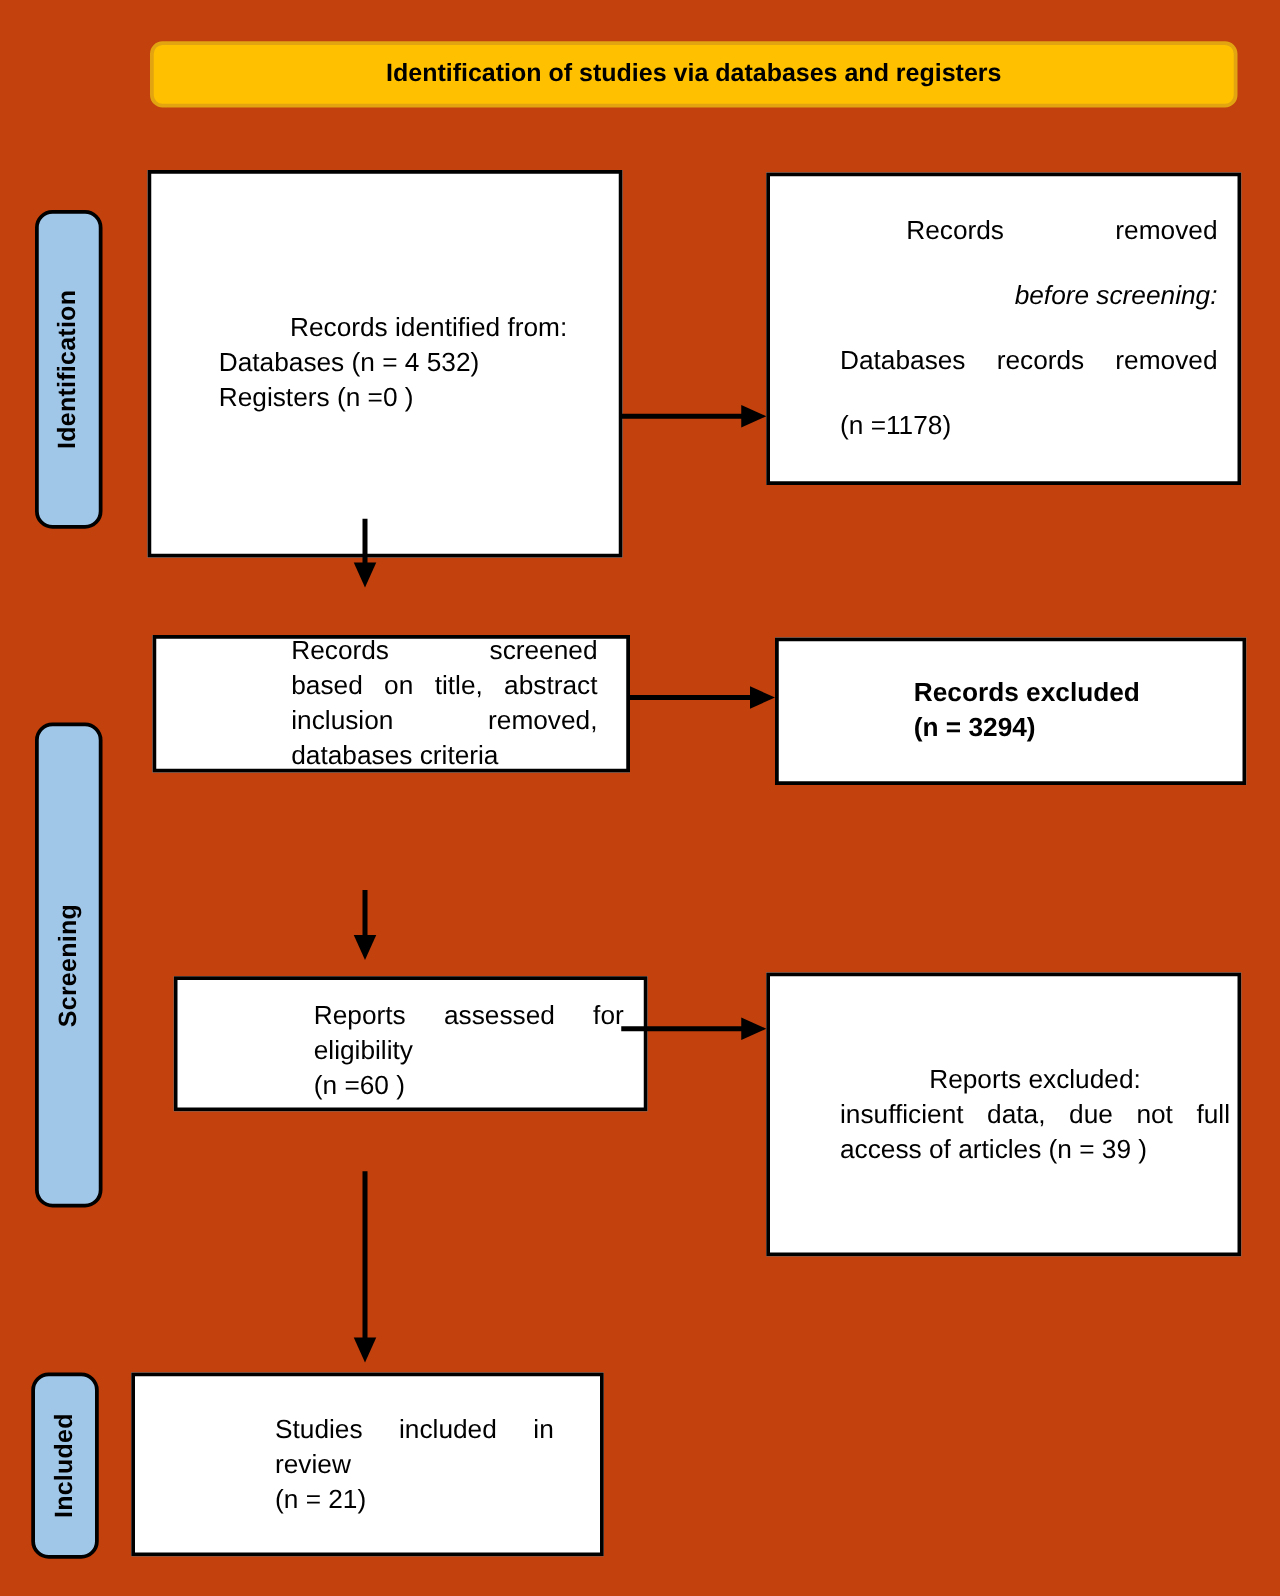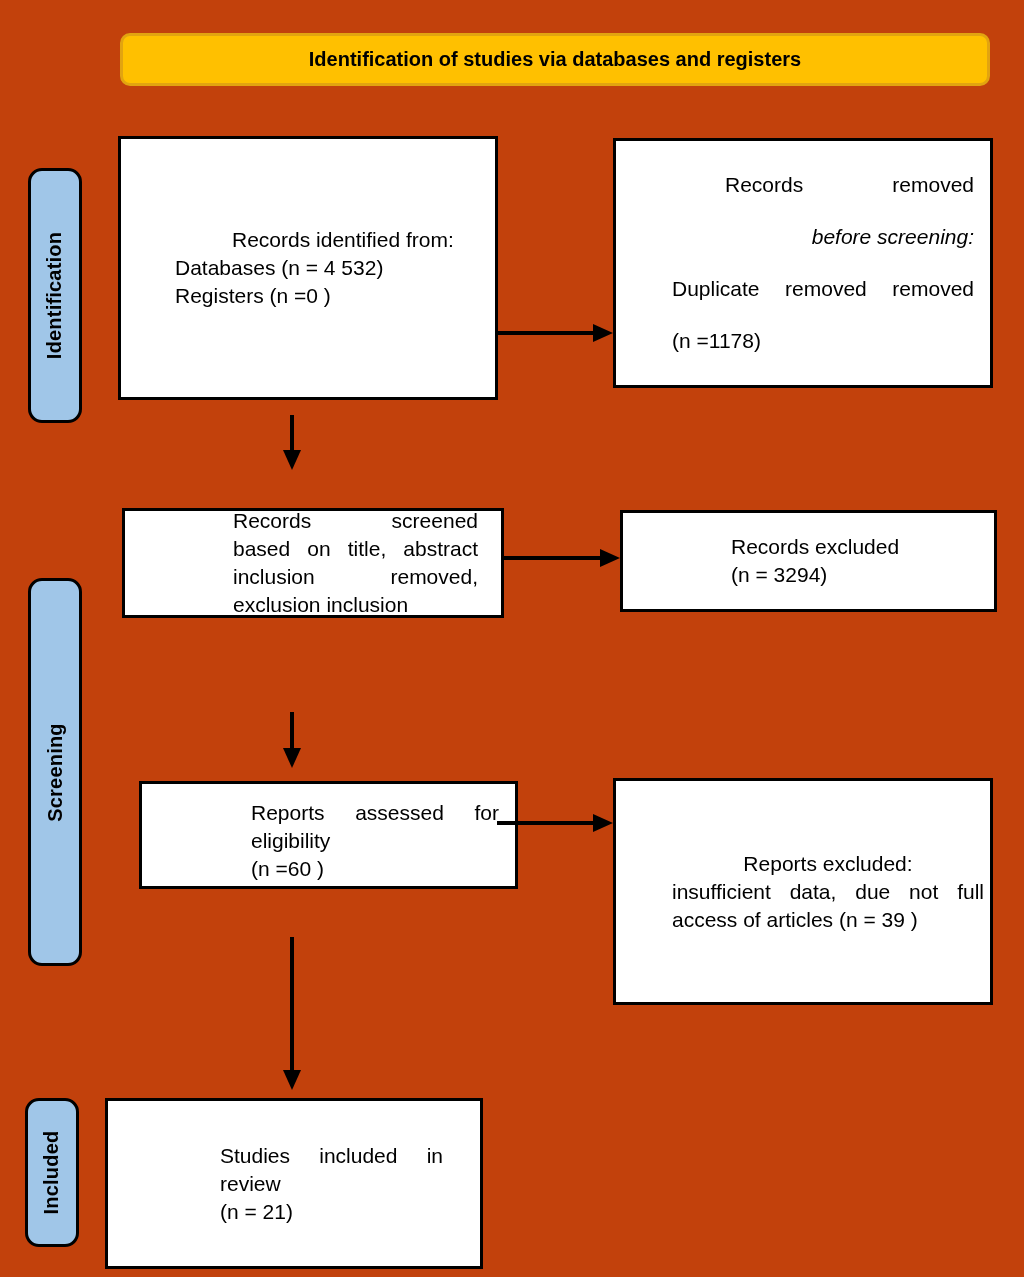--- a/index.html
+++ b/index.html
@@ -52,29 +52,29 @@
     position: absolute;
     background: #ffffff;
     border: 3px solid var(--box-border);
     display: flex; flex-direction: column; justify-content: center;
     font-size: 21px; line-height: 28px;
   }
   .box .line { display: block; width: 100%; }
   .jl { text-align: justify; text-align-last: justify; }
   .ctr { text-align: center; }
   .it  { font-style: italic; text-align: right; }
-  .b1 { left: 118px; top: 136px; width: 380px; height: 264px; padding: 0 24px 0 54px; }
+  .b1 { left: 118px; top: 136px; width: 380px; height: 310px; padding: 0 24px 0 54px; }
   .b1 .line:first-child { padding-left: 57px; }
   .b2 { left: 613px; top: 138px; width: 380px; height: 250px; padding: 0 16px 0 56px; gap: 24px; }
   .b2 .line:first-child { padding-left: 53px; }
   .b3 { left: 122px; top: 508px; width: 382px; height: 110px; padding: 0 23px 0 108px; }
-  .b4 { left: 620px; top: 510px; width: 377px; height: 102px; padding: 0 16px 0 108px; }
+  .b4 { left: 620px; top: 510px; width: 377px; height: 118px; padding: 0 16px 0 108px; font-weight: bold; }
   .b5 { left: 118px; top: 781px; width: 379px; height: 108px; padding: 12px 16px 0 109px; margin-left: 21px; }
   .b6 { left: 613px; top: 778px; width: 380px; height: 227px; padding: 0 6px 0 56px; justify-content: center; }
-  .b7 { left: 105px; top: 1098px; width: 378px; height: 171px; padding: 0 37px 0 112px; align-items: flex-end; }
+  .b7 { left: 105px; top: 1098px; width: 378px; height: 147px; padding: 0 37px 0 112px; align-items: flex-end; }
   
   .arrow-h { position: absolute; height: 18px; }
   .arrow-h .shaft {
     position: absolute; left: 0; right: 14px; top: 7px; height: 4px;
     background: var(--arrow);
   }
   .arrow-h .head {
     position: absolute; right: 0; top: 0; width: 0; height: 0;
     border-left: 20px solid var(--arrow);
     border-top: 9px solid transparent;
@@ -119,29 +119,29 @@
 
   <div class="box b1">
     <span class="line">Records identified from:</span>
     <span class="line">Databases (n = 4 532)</span>
     <span class="line">Registers (n =0 )</span>
   </div>
 
   <div class="box b2">
     <span class="line jl">Records removed</span>
     <span class="line ctr it">before screening:</span>
-    <span class="line jl">Duplicate removed removed</span>
+    <span class="line jl">Databases records removed</span>
     <span class="line">(n =1178)</span>
   </div>
 
   <div class="box b3">
     <span class="line jl">Records screened</span>
     <span class="line jl">based on title, abstract</span>
     <span class="line jl">inclusion removed,</span>
-    <span class="line">exclusion inclusion</span>
+    <span class="line">databases criteria</span>
   </div>
 
   <div class="box b4">
     <span class="line">Records excluded</span>
     <span class="line">(n = 3294)</span>
   </div>
 
   <div class="box b5">
     <span class="line jl">Reports assessed for</span>
     <span class="line">eligibility</span>

